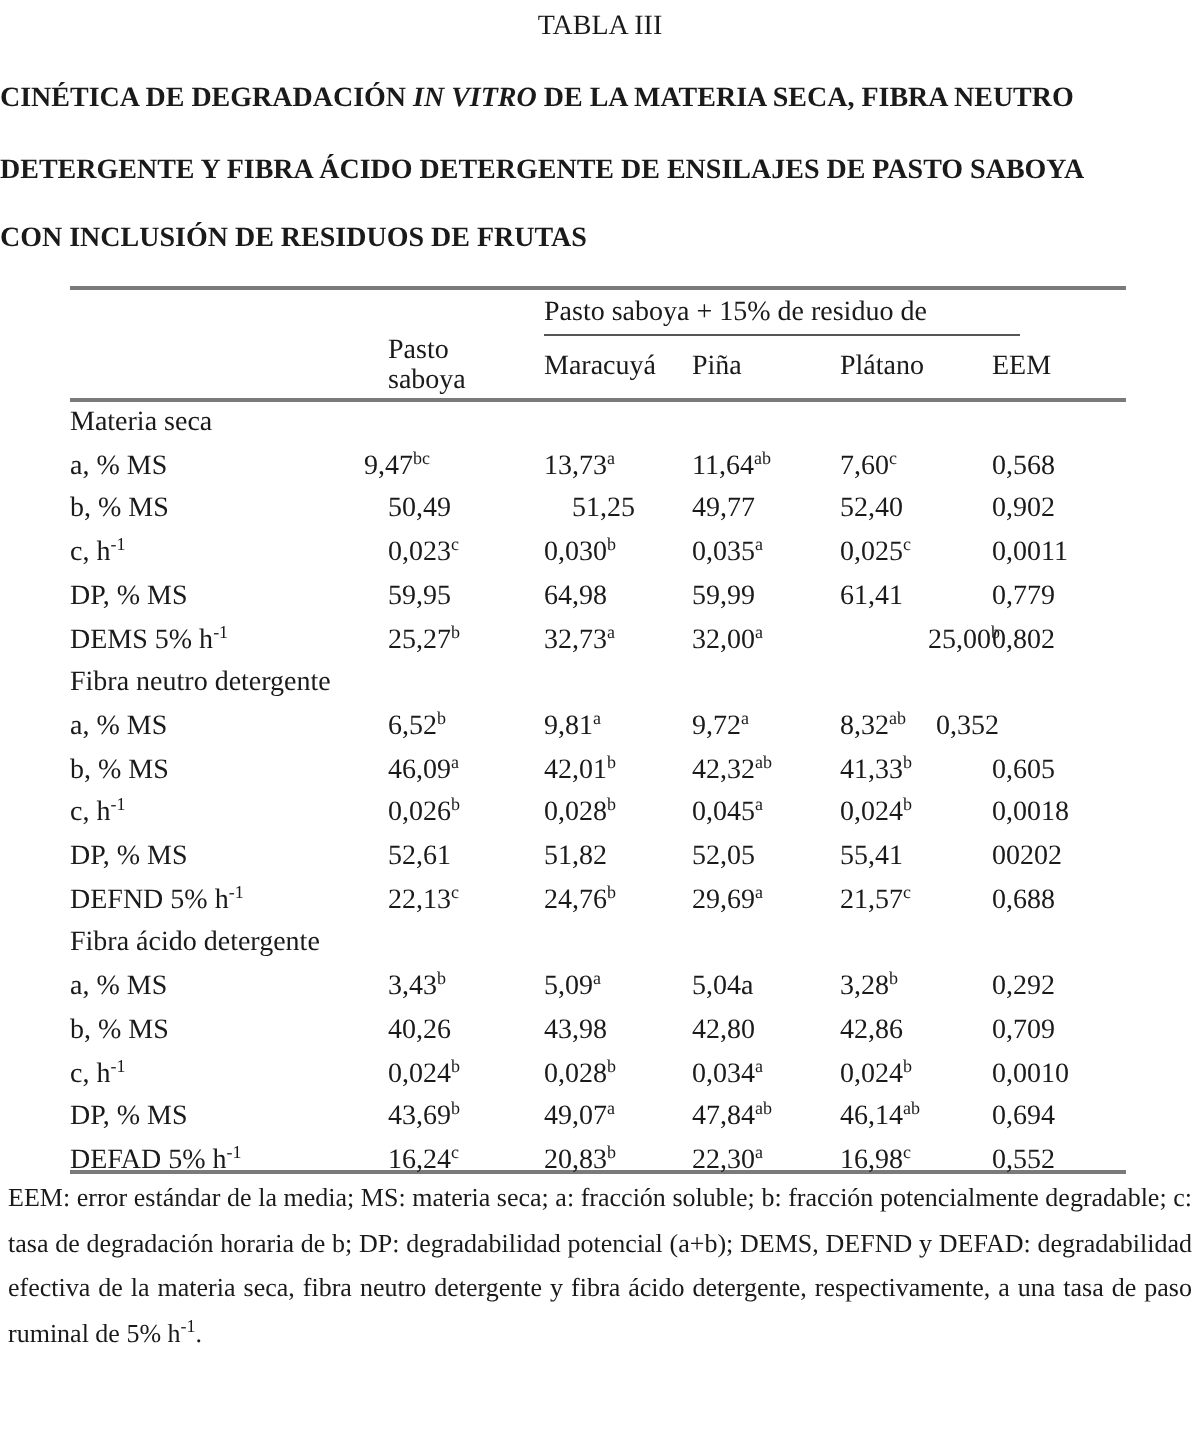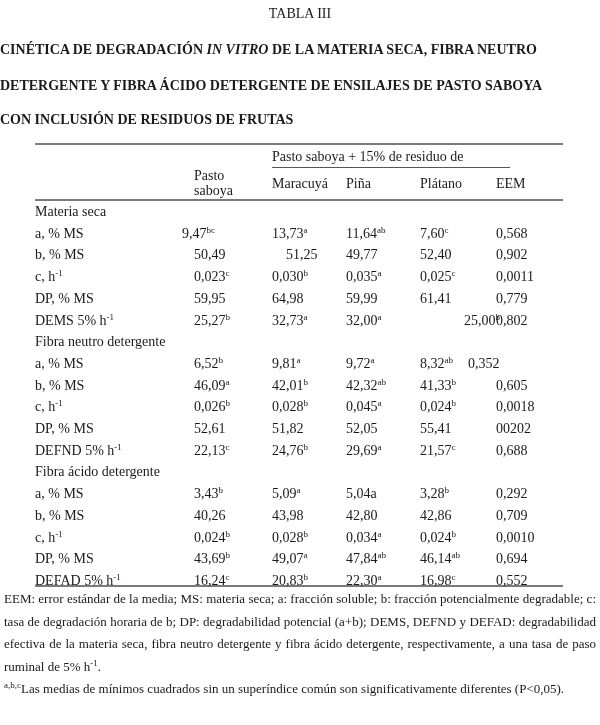--- a/index.html
+++ b/index.html
@@ -131,14 +131,13 @@
     <div class="cell" style="left: 35px; top: 572.9px;"><span>DEFAD 5% h</span><sup>-1</sup></div>
     <div class="cell" style="left: 194px; top: 572.9px;"><span>16,24</span><sup>c</sup></div>
     <div class="cell" style="left: 272px; top: 572.9px;"><span>20,83</span><sup>b</sup></div>
     <div class="cell" style="left: 346px; top: 572.9px;"><span>22,30</span><sup>a</sup></div>
     <div class="cell" style="left: 420px; top: 572.9px;"><span>16,98</span><sup>c</sup></div>
     <div class="cell" style="left: 496px; top: 572.9px;"><span>0,552</span><sup></sup></div>
   </div>
 
 <div class="notes">
   <p><span>EEM: error estándar de la media; MS: materia seca; a: fracción soluble; b: fracción potencialmente degradable; c: tasa de degradación horaria de b; DP: degradabilidad potencial (a+b); DEMS, DEFND y DEFAD: degradabilidad efectiva de la materia seca, fibra neutro detergente y fibra ácido detergente, respectivamente, a una tasa de paso ruminal de 5% h</span><sup>-1</sup><span>.</span></p>
-  <p><sup>a,b,c</sup><span>Las medias de mínimos cuadrados sin un superíndice común son significativamente diferentes (P&lt;0,05).</span></p>
 </div>
 
 </body></html>

